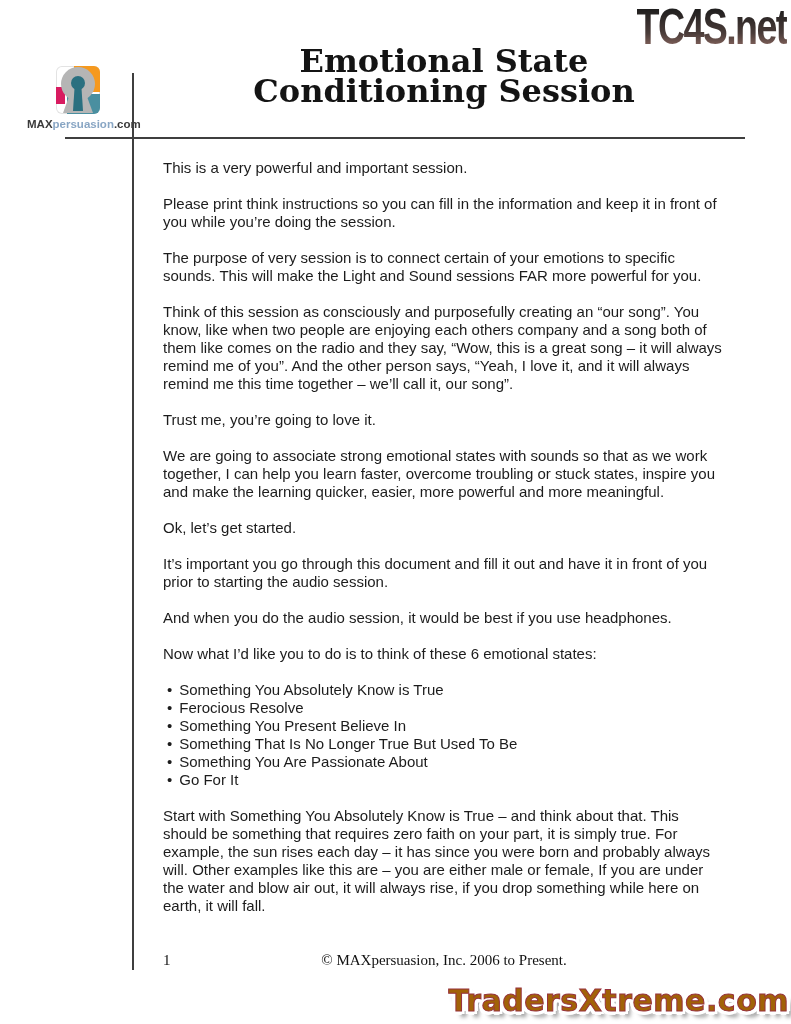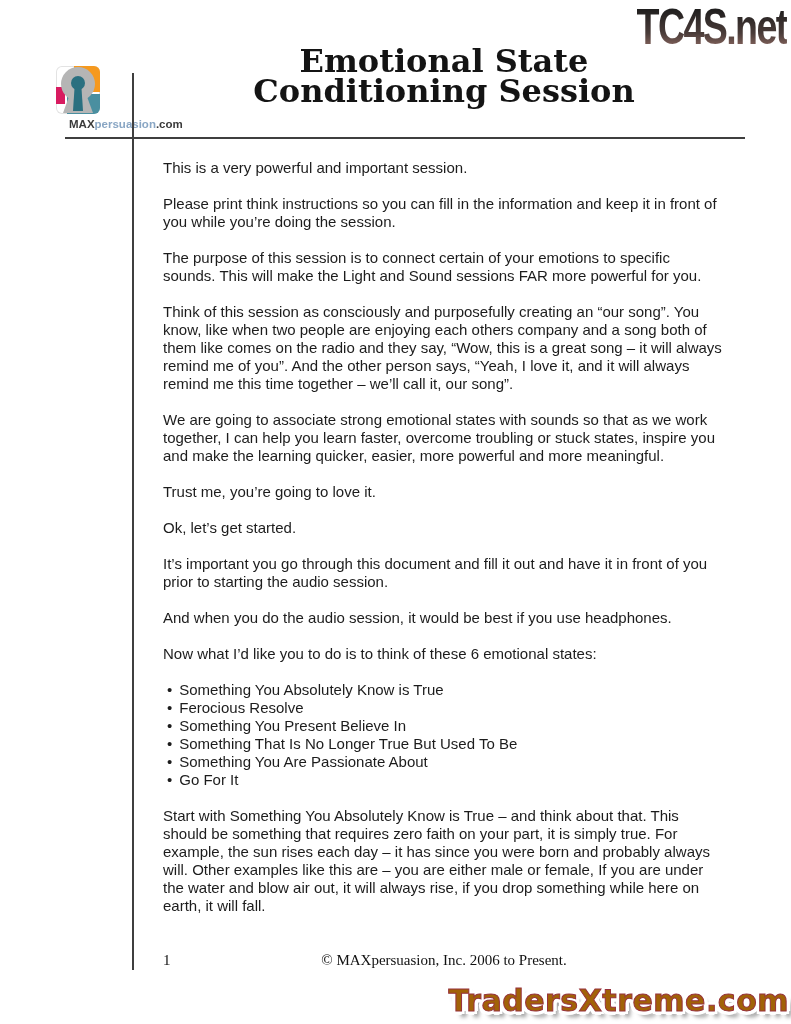--- a/index.html
+++ b/index.html
@@ -32,21 +32,21 @@
   .q-pink{position:absolute;left:0;top:21px;width:9px;height:17px;}
   .q-teal{position:absolute;right:0;bottom:0;width:33px;height:20px;
     border-radius:0 0 6px 0;}
   .kh-circle{position:absolute;left:5px;top:1px;width:34px;height:34px;border-radius:50%;}
   .kh-skirt{position:absolute;left:7px;bottom:1px;width:30px;height:18px;
     clip-path:polygon(22% 0,78% 0,100% 100%,0 100%);}
   .kh-head{position:absolute;left:15px;top:10px;width:14px;height:14px;border-radius:50%;}
   .kh-slot{position:absolute;left:17px;top:22px;width:10px;height:23px;
     clip-path:polygon(15% 0,85% 0,100% 100%,0 100%);}
   .logo-text{margin-top:4px;font-size:11.5px;font-weight:bold;letter-spacing:0;
-    color:#3a3a3a;white-space:nowrap;margin-left:42px;}
+    color:#3a3a3a;white-space:nowrap;}
 
   
   .vline{position:absolute;left:132px;top:73px;width:2px;height:897px;background:#3f3f3f;}
   .hline{position:absolute;left:65px;top:137px;width:680px;height:2px;background:#3f3f3f;}
 
   
   .title{
     position:absolute;left:163px;top:46px;width:562px;text-align:center;
     font-family:"DejaVu Serif",serif;font-weight:bold;font-size:32px;
     line-height:30px;color:#141414;
@@ -124,24 +124,24 @@
   <div class="hline"></div>
 
   <div class="title">
     <div>Emotional State</div>
     <div>Conditioning Session</div>
   </div>
 
   <div class="body">
     <p>This is a very powerful and important session.</p>
     <p>Please print think instructions so you can fill in the information and keep it in front of you while you’re doing the session.</p>
-    <p>The purpose of this session is to connect certain of your emotions to specific sounds. This will make the Light and Sound sessions FAR more powerful for you.</p>
+    <p>The purpose of very session is to connect certain of your emotions to specific sounds. This will make the Light and Sound sessions FAR more powerful for you.</p>
     <p>Think of this session as consciously and purposefully creating an “our song”. You know, like when two people are enjoying each others company and a song both of them like comes on the radio and they say, “Wow, this is a great song – it will always remind me of you”. And the other person says, “Yeah, I love it, and it will always remind me this time together – we’ll call it, our song”.</p>
+    <p>Trust me, you’re going to love it.</p>
     <p>We are going to associate strong emotional states with sounds so that as we work together, I can help you learn faster, overcome troubling or stuck states, inspire you and make the learning quicker, easier, more powerful and more meaningful.</p>
-    <p>Trust me, you’re going to love it.</p>
     <p>Ok, let’s get started.</p>
     <p>It’s important you go through this document and fill it out and have it in front of you prior to starting the audio session.</p>
     <p>And when you do the audio session, it would be best if you use headphones.</p>
     <p>Now what I’d like you to do is to think of these 6 emotional states:</p>
     <ul>
       <li>Something You Absolutely Know is True</li>
       <li>Ferocious Resolve</li>
       <li>Something You Present Believe In</li>
       <li>Something That Is No Longer True But Used To Be</li>
       <li>Something You Are Passionate About</li>

